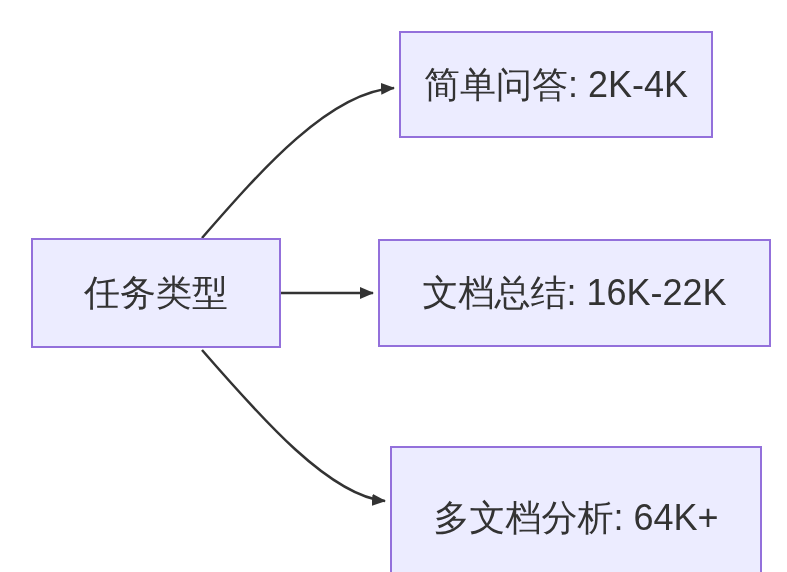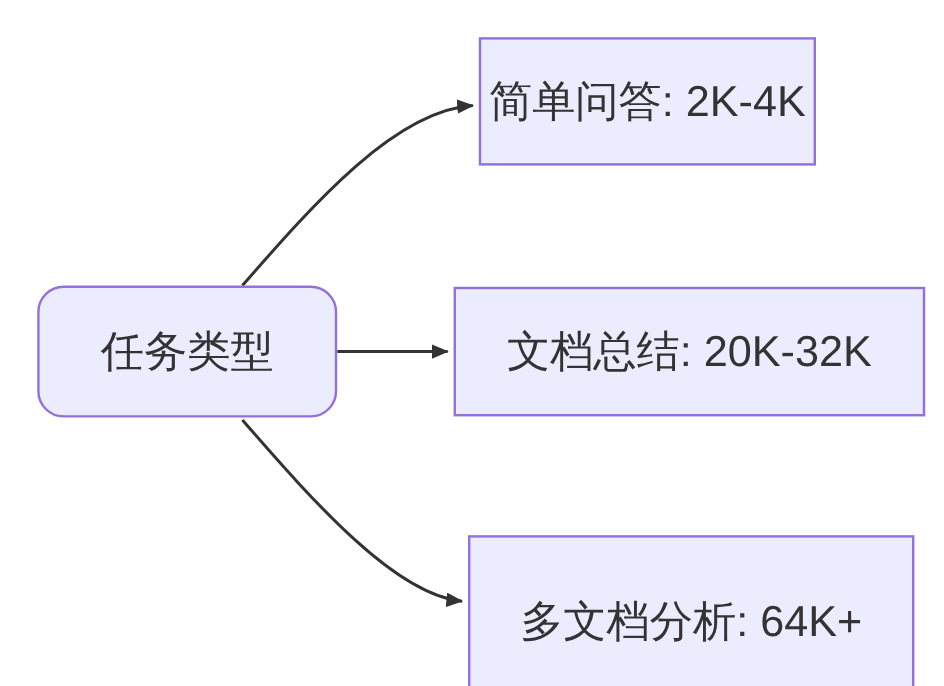--- a/index.html
+++ b/index.html
@@ -33,22 +33,22 @@
     background: #ECECFF;
     border: 2px solid #9370DB;
     color: #333333;
     font-size: 36px;
     line-height: 1.2;
     display: flex;
     align-items: center;
     justify-content: center;
     white-space: nowrap;
   }
-  .node-source  { left: 31px;  top: 238px; width: 250px; height: 110px; border-radius: 22px; }
-  .node-target1 { left: 399px; top: 31px;  width: 281px; height: 107px; }
+  .node-source  { left: 31px;  top: 238px; width: 250px; height: 110px; }
+  .node-target1 { left: 399px; top: 31px;  width: 314px; height: 107px; }
   .node-target2 { left: 378px; top: 239px; width: 393px; height: 108px; }
   .node-target3 { left: 390px; top: 446px; width: 372px; height: 144px; }
 </style>
 </head>
 <body>
 
 <div class="canvas">
 
   <svg class="edges-layer" viewBox="0 0 787 572" xmlns="http://www.w3.org/2000/svg">
     <defs>
@@ -63,20 +63,20 @@
 
   <div class="node node-source">
     <span>任务类型</span>
   </div>
 
   <div class="node node-target1">
     <span>简单问答: 2K-4K</span>
   </div>
 
   <div class="node node-target2">
-    <span>文档总结: 20K-32K</span>
+    <span>文档总结: 16K-22K</span>
   </div>
 
   <div class="node node-target3">
     <span>多文档分析: 64K+</span>
   </div>
 
 </div>
 
 </body></html>

